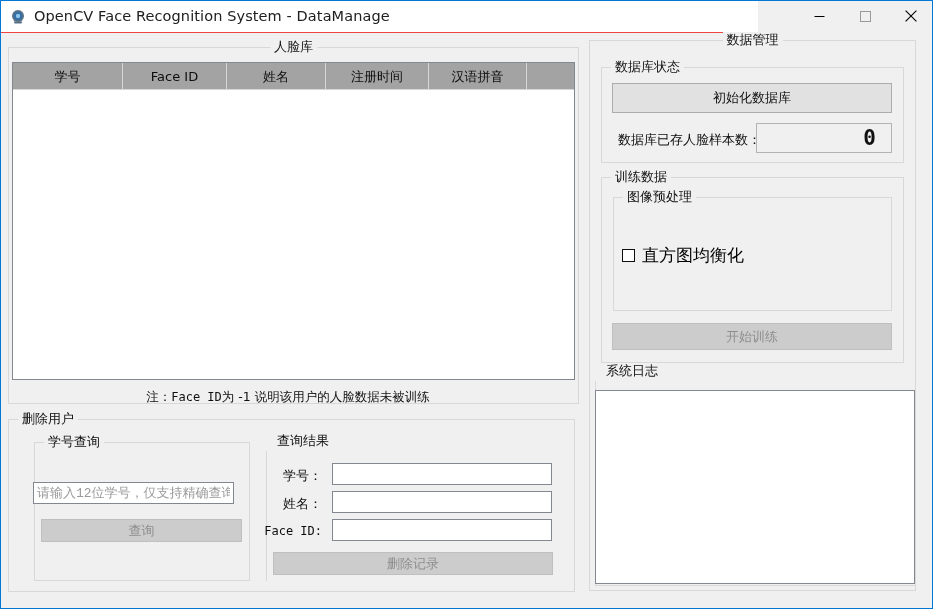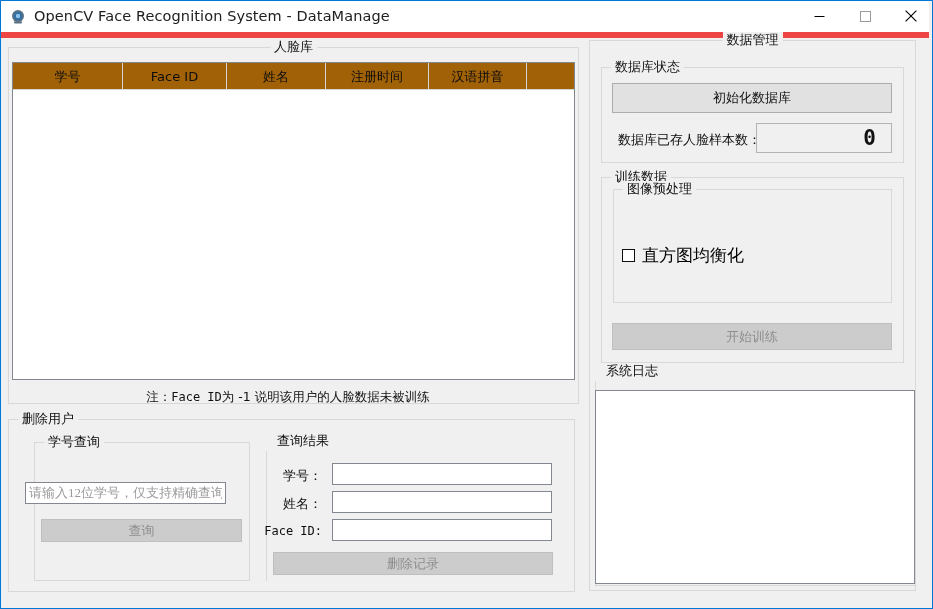--- a/index.html
+++ b/index.html
@@ -17,24 +17,24 @@
     box-sizing: border-box;
     border: 1px solid #0078d7;
     background: #f0f0f0;
     overflow: hidden;
   }
 
   
   #titlebar {
     position: absolute;
     left: 0; top: 0;
-    width: 928px;
+    width: 757px;
     height: 31px;
     background: #ffffff;
-    border-bottom: 6px solid #ef4444;
+    border-bottom: 1px solid #ef4444;
   }
   #app-icon {
     position: absolute;
     left: 9px; top: 8px;
     width: 16px; height: 16px;
   }
   #title-text {
     position: absolute;
     left: 33px; top: 7px;
     font-size: 14.5px;
@@ -85,21 +85,21 @@
     box-sizing: border-box;
     border: 1px solid #828790;
     background: #ffffff;
     overflow: hidden;
   }
   #table-header {
     display: flex;
     height: 27px;
     box-sizing: border-box;
     border-bottom: 1px solid #d6d6d6;
-    background: #a16207;
+    background: #a3a3a3;
   }
   #table-header .th {
     box-sizing: border-box;
     border-right: 1px solid #d6d6d6;
     display: flex;
     align-items: center;
     justify-content: center;
     font-size: 13px;
     color: #0d0d0d;
     height: 27px;
@@ -140,26 +140,26 @@
   #gb-query-result-line {
     position: absolute;
     left: 265px; top: 450px;
     width: 0;
     height: 130px;
     border-left: 1px solid #d8d8d8;
   }
 
   #query-input {
     position: absolute;
-    left: 24px; top: 481px;
+    left: 32px; top: 481px;
     width: 201px; height: 22px;
     box-sizing: border-box;
     border: 1px solid #828790;
     background: #ffffff;
-    font-family: Liberation Serif, serif;
+    font-family: Liberation Mono, monospace;
     font-size: 13px;
     color: #9a9a9a;
     padding: 0 3px;
     outline: none;
   }
   #query-input::placeholder { color: #9a9a9a; opacity: 1; }
 
   .btn {
     position: absolute;
     box-sizing: border-box;
@@ -208,21 +208,21 @@
     outline: none;
     height: 22px;
     width: 220px;
     left: 331px;
   }
 
   
   #gb-data-manage { left: 588px; top: 39px; width: 327px; height: 551px; }
   #gb-db-status  { left: 600px; top: 66px; width: 303px; height: 96px; }
   #gb-train-data { left: 600px; top: 176px; width: 303px; height: 186px; }
-  #gb-preprocess { left: 612px; top: 188px; width: 279px; height: 114px; }
+  #gb-preprocess { left: 612px; top: 196px; width: 279px; height: 114px; }
   #gb-sys-log    { left: 594px; top: 371px; width: 321px; height: 214px; border: none; }
   #gb-sys-log-frame {
     position: absolute;
     left: 594px; top: 380px; width: 321px; height: 205px;
     box-sizing: border-box;
     border: 1px solid #d8d8d8;
     border-top: none;
   }
 
   #sample-count-label {

